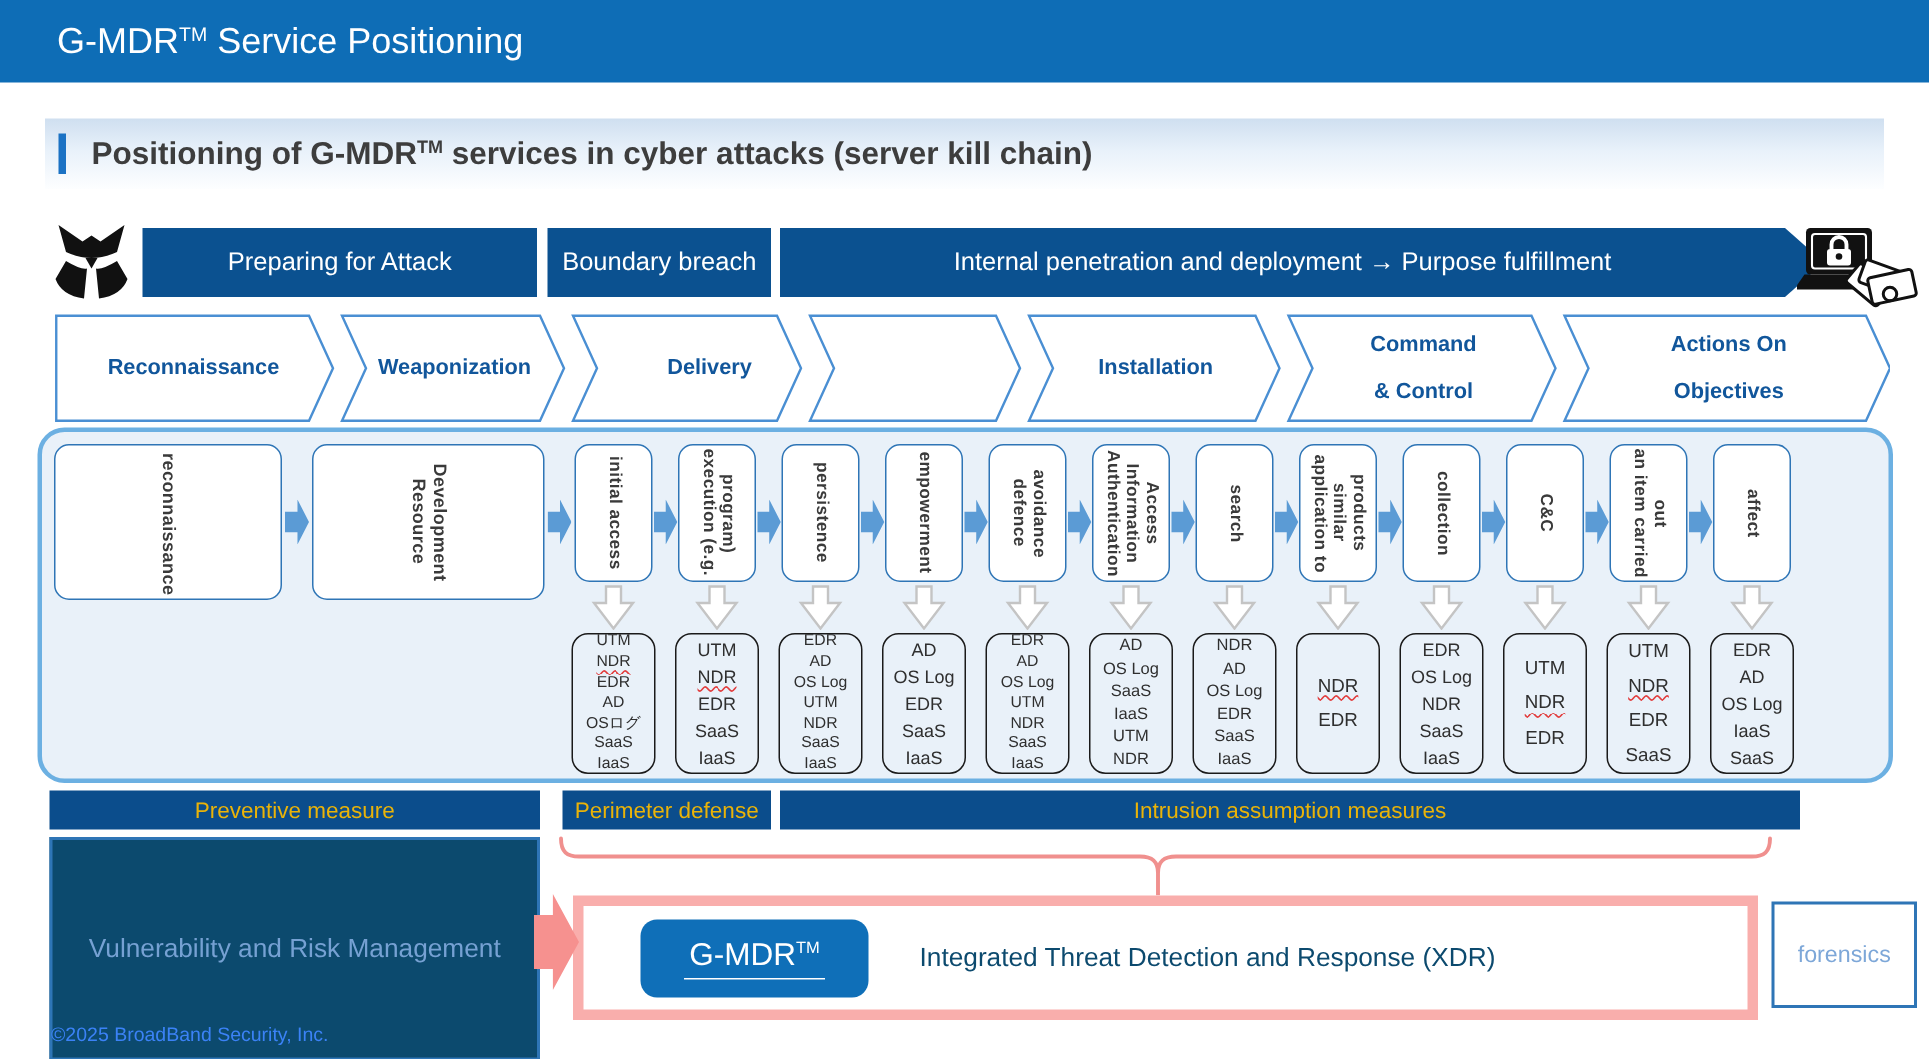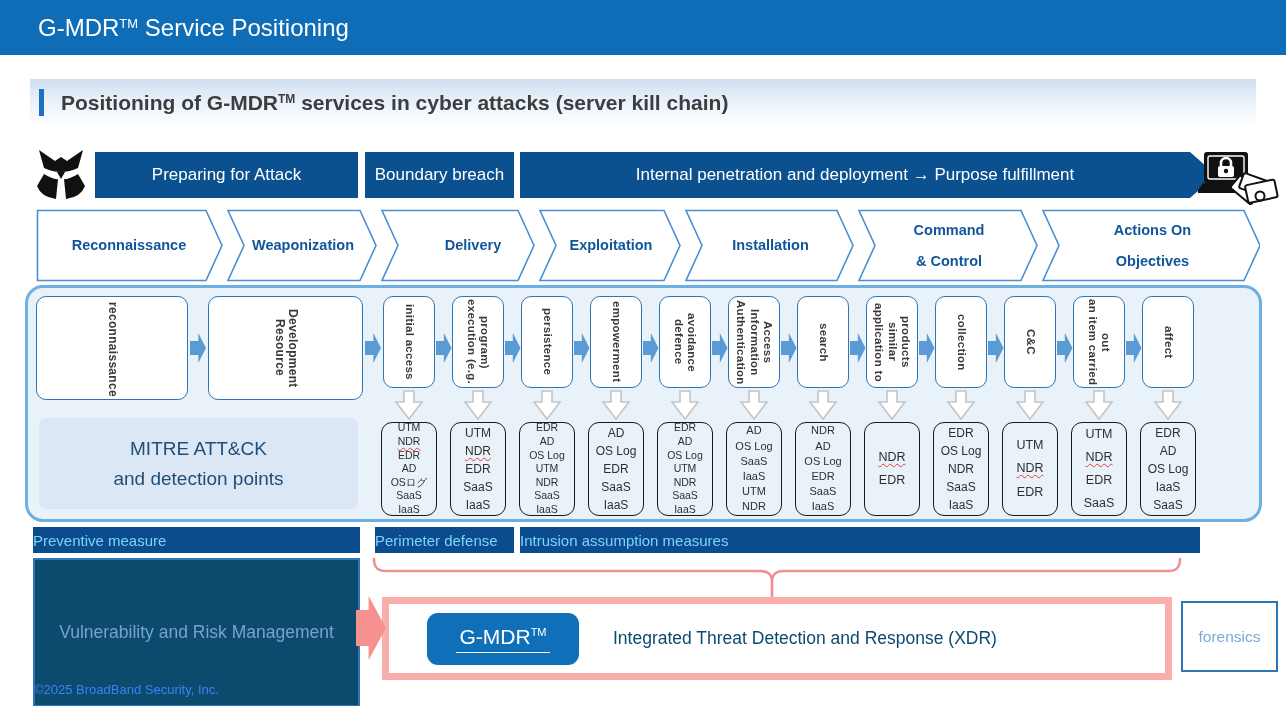--- a/index.html
+++ b/index.html
@@ -54,22 +54,22 @@
   .detect-box.n5{font-size:12px;line-height:1.5;}
   .detect-box.n6{font-size:11px;line-height:1.38;}
   .detect-box.n7{font-size:10.5px;line-height:1.3;}
   .d-item.sq{text-decoration-line:underline;text-decoration-style:wavy;
     text-decoration-color:#e23b3b;text-decoration-thickness:1px;text-underline-offset:2px;}
   .mitre{left:11px;top:130px;width:319px;height:91px;background:#dbe7f4;border-radius:8px;
     display:flex;align-items:center;justify-content:center;text-align:center;
     color:#1f4e79;font-size:19px;white-space:pre-line;line-height:1.55;}
 
   
-  .mbar{top:527px;height:26px;background:#0b4d8c;color:#7dd3fc;display:flex;align-items:center;
-    justify-content:flex-start;font-size:15px;}
+  .mbar{top:527px;height:26px;background:#0b4d8c;color:#eab308;display:flex;align-items:center;
+    justify-content:center;font-size:15px;}
 
   
   .vuln-box{left:33px;top:558px;width:327px;height:149px;background:#0c4a6e;
     border:2.5px solid #2e75b6;display:flex;align-items:center;justify-content:center;
     color:#76a1d3;font-size:17.5px;box-sizing:border-box;}
   .pink-arrow{left:356px;top:596px;width:30px;height:64px;background:#f6918f;
     clip-path:polygon(0 22%,42% 22%,42% 0,100% 50%,42% 100%,42% 78%,0 78%);z-index:3;}
   .brace{left:372px;top:556px;width:810px;height:46px;}
   .xdr-box{left:382px;top:597px;width:790px;height:83px;background:#fff;
     border:7px solid #f9aeac;box-sizing:border-box;display:flex;align-items:center;z-index:2;}
@@ -141,21 +141,20 @@
         <path d="M 192 1.5 L 324 1.5 L 340 36.5 L 324 71.5 L 192 71.5 L 208 36.5 Z"></path>
         <path d="M 346 1.5 L 482 1.5 L 498 36.5 L 482 71.5 L 346 71.5 L 362 36.5 Z"></path>
         <path d="M 504 1.5 L 628 1.5 L 644 36.5 L 628 71.5 L 504 71.5 L 520 36.5 Z"></path>
         <path d="M 650 1.5 L 801 1.5 L 817 36.5 L 801 71.5 L 650 71.5 L 666 36.5 Z"></path>
         <path d="M 823 1.5 L 985 1.5 L 1001 36.5 L 985 71.5 L 823 71.5 L 839 36.5 Z"></path>
         <path d="M 1007 1.5 L 1208 1.5 L 1224 36.5 L 1208 71.5 L 1007 71.5 L 1023 36.5 Z"></path>
       </svg>
       <div class="kc-label" style="left: 3px;">Reconnaissance</div>
       <div class="kc-label" style="left: 177px;">Weaponization</div>
       <div class="kc-label" style="left: 347px;">Delivery</div>
-      <div class="kc-label" style="left: 485px;">Exploitation</div>
       <div class="kc-label" style="left: 644.5px;">Installation</div>
       <div class="kc-label" style="left: 823px;">Command
 &amp; Control</div>
       <div class="kc-label" style="left: 1026.5px;">Actions On
 Objectives</div>
     </div>
 
   <div class="abs container">
     <div class="stage-grid" id="stage-grid" style="grid-template-columns: 152px 20px 155px 20px 52px 17px 52px 17px 52px 17px 52px 17px 52px 17px 52px 17px 52px 17px 52px 17px 52px 17px 52px 17px 52px 17px 52px;">
         <div class="stage-box wide" style="grid-area: 1 / 1;">
@@ -329,22 +328,20 @@
             <path d="M10 1 H20 V12 H28 L15 29 L2 12 H10 Z" fill="#fff" stroke="#c4c4c4" stroke-width="1.6"></path>
           </svg></div>
         <div class="detect-box n5" style="grid-area: 3 / 27;">
           <div class="d-item">EDR</div>
           <div class="d-item">AD</div>
           <div class="d-item">OS Log</div>
           <div class="d-item">IaaS</div>
           <div class="d-item">SaaS</div>
         </div>
       </div>
-    <div class="abs mitre">MITRE ATT&amp;CK
-and detection points</div>
   </div>
 
   <div class="abs mbar" style="left:33px;width:327px;">
       <span>Preventive measure</span>
     </div>
   <div class="abs mbar" style="left:375px;width:139px;">
       <span>Perimeter defense</span>
     </div>
   <div class="abs mbar" style="left:520px;width:680px;">
       <span>Intrusion assumption measures</span>

